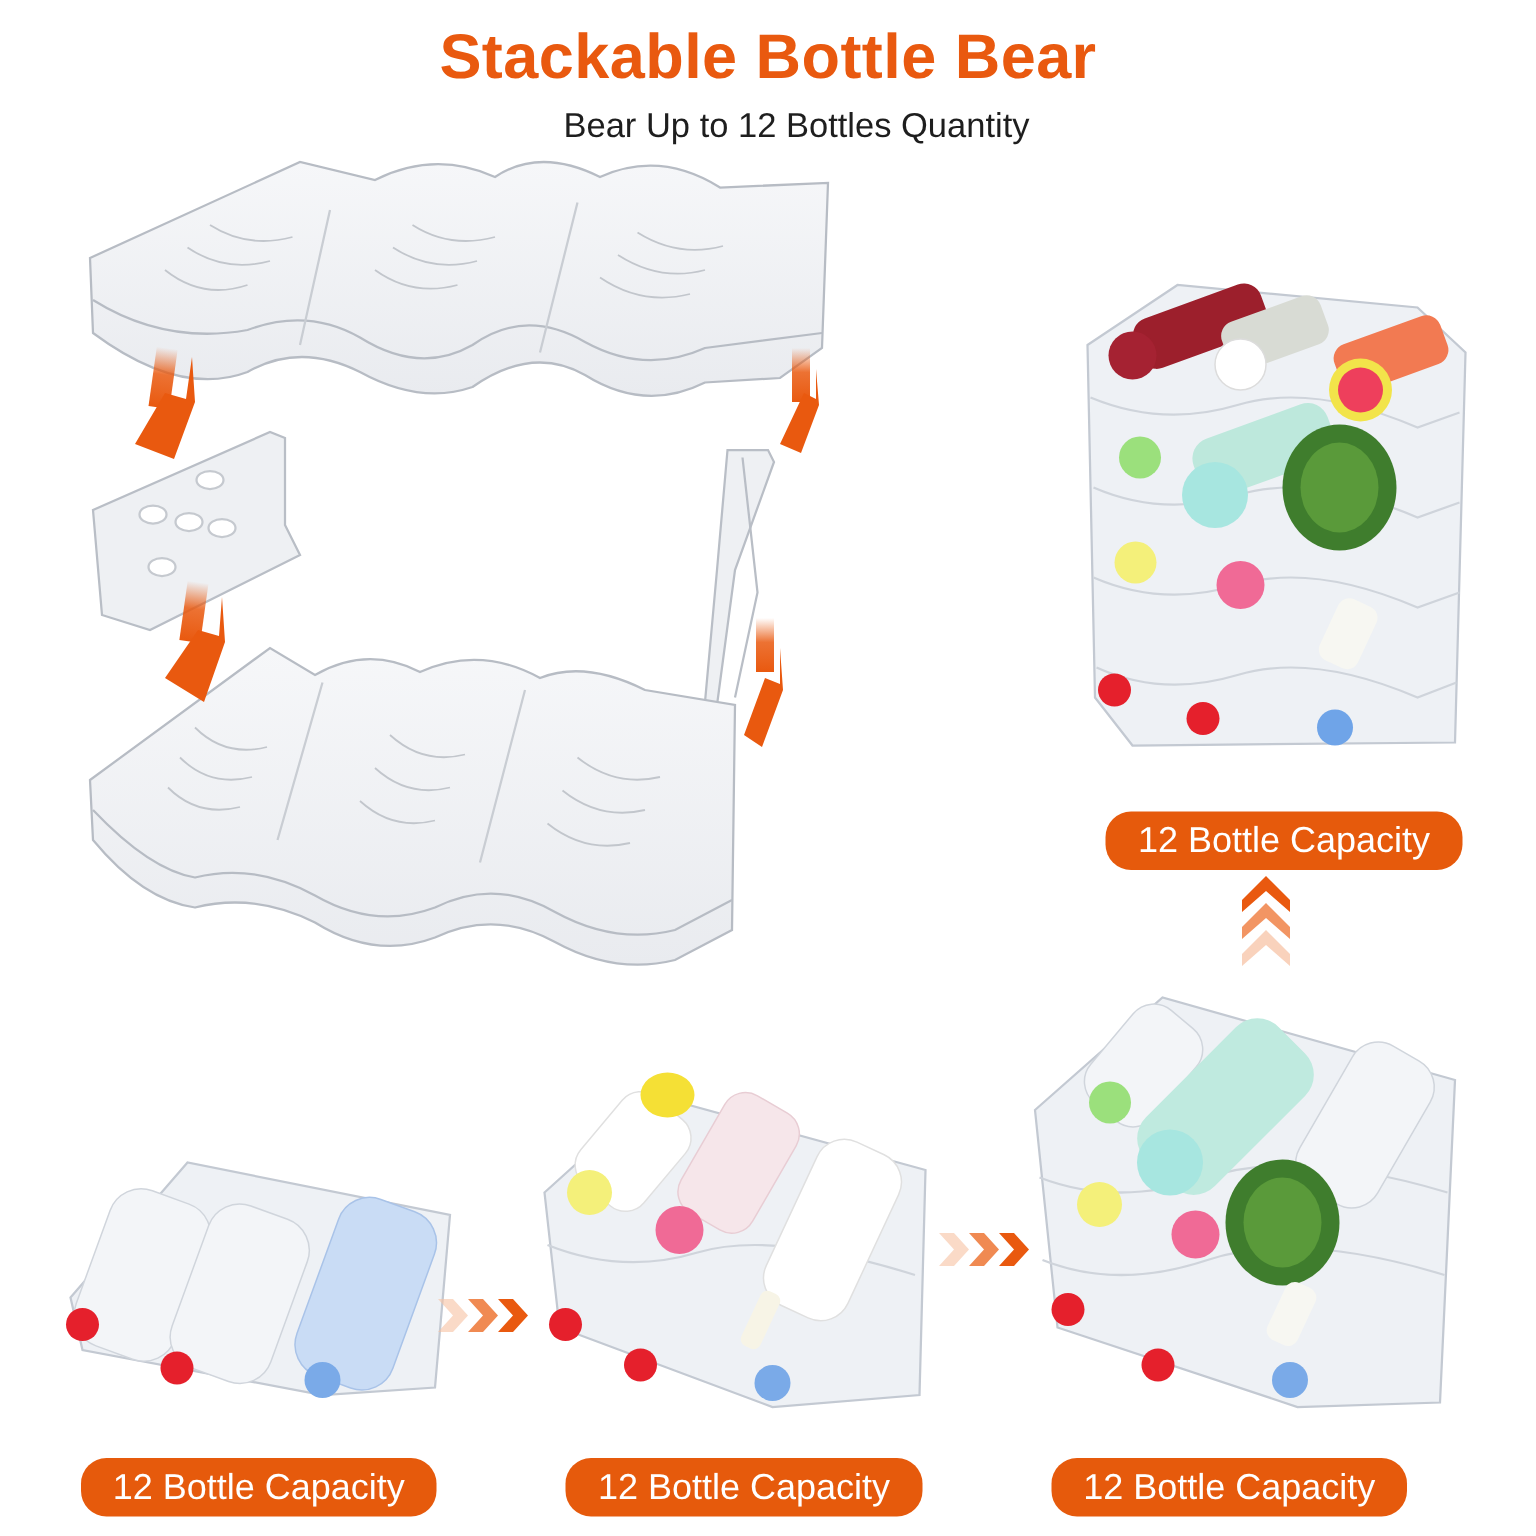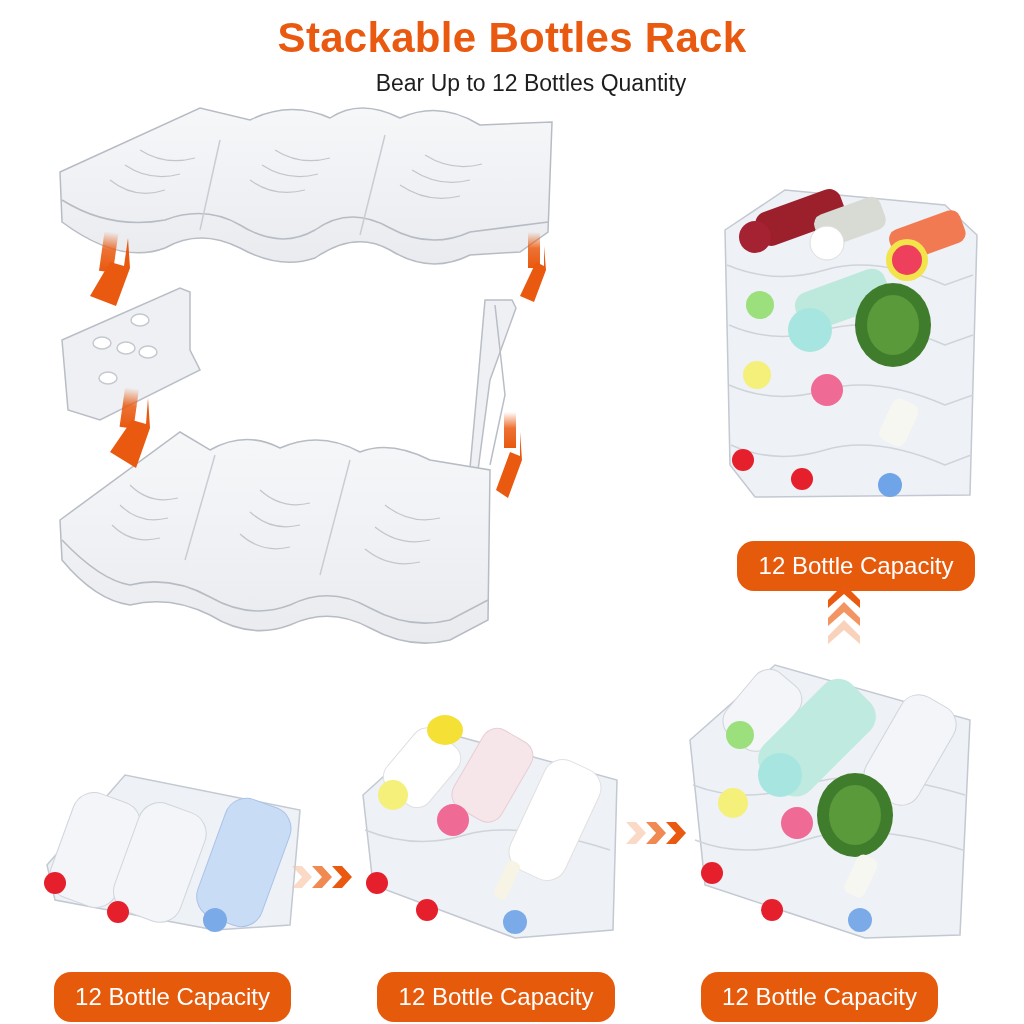--- a/index.html
+++ b/index.html
@@ -9,32 +9,32 @@
   }
   .title {
     position: absolute; left: 0; width: 1024px; top: 14px; text-align: center;
     font-weight: bold; font-size: 42px; color: #e9590f; letter-spacing: 0.3px;
   }
   .subtitle {
     position: absolute; left: 0; width: 1062px; top: 70px; text-align: center;
     font-size: 23px; color: #1e1e1e;
   }
   .pill {
-    position: absolute; height: 50px; border-radius: 17px;
+    position: absolute; height: 39px; border-radius: 17px;
     background: #e65a0c; color: #ffffff; font-size: 24px;
     display: flex; align-items: center; justify-content: center;
     white-space: nowrap;
   }
   .art { position: absolute; }
   svg { display: block; }
 </style>
 </head>
 <body>
 
-<div class="title">Stackable Bottles Rack</div>
+<div class="title">Stackable Bottle Bear</div>
 <div class="subtitle">Bear Up to 12 Bottles Quantity</div>
 
 <div class="art" style="left:0;top:100px;width:600px;height:560px;">
   <svg width="600" height="560" viewBox="0 100 600 560">
     <defs>
       <linearGradient id="arrowFade" x1="0" y1="0" x2="0" y2="1">
         <stop offset="0" stop-color="#e9590f" stop-opacity="0"></stop>
         <stop offset="0.45" stop-color="#e9590f" stop-opacity="0.85"></stop>
         <stop offset="1" stop-color="#e9590f"></stop>
       </linearGradient>

